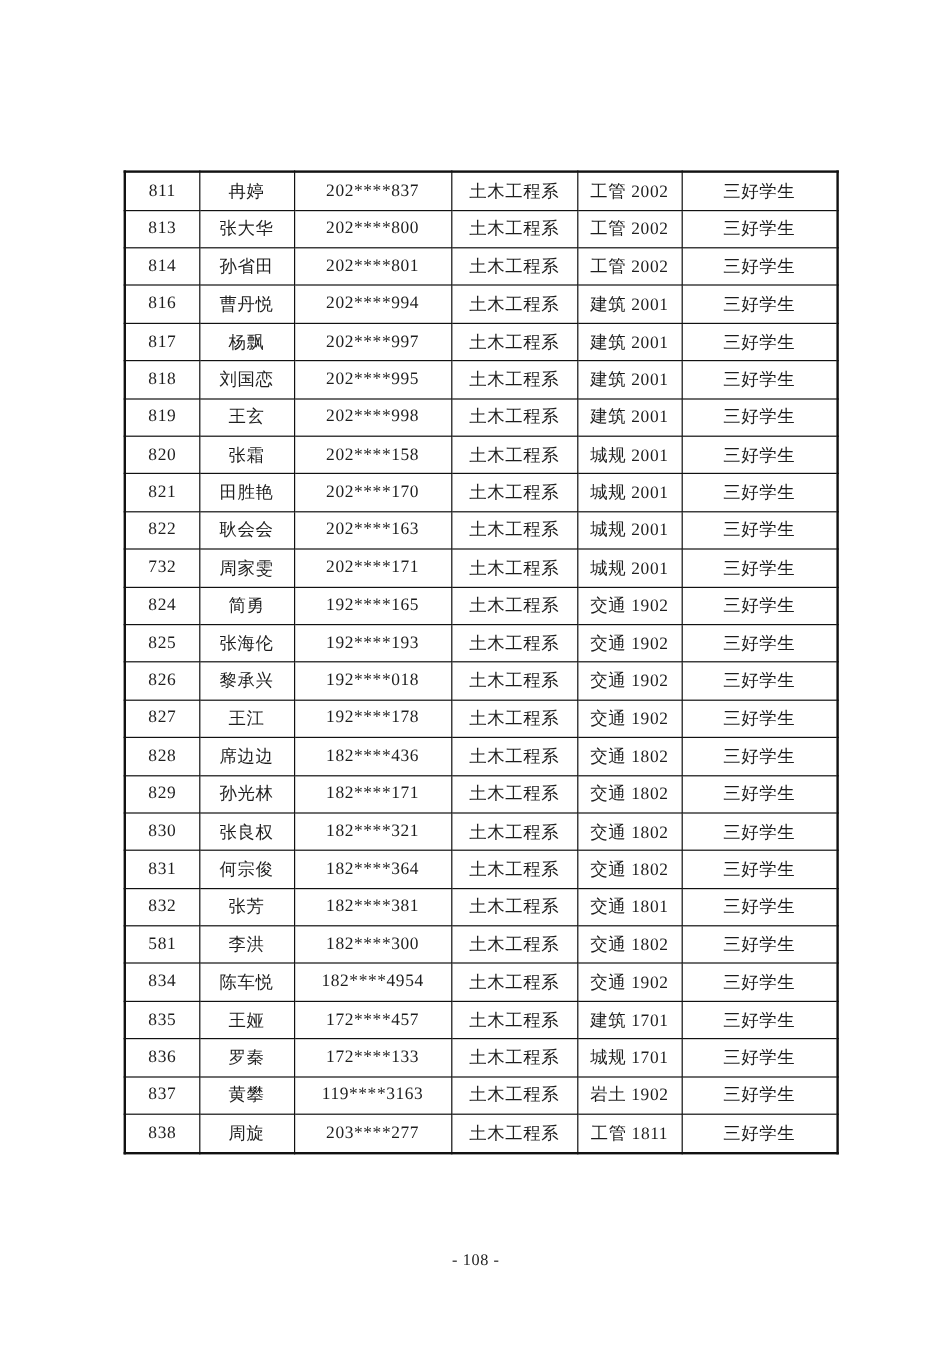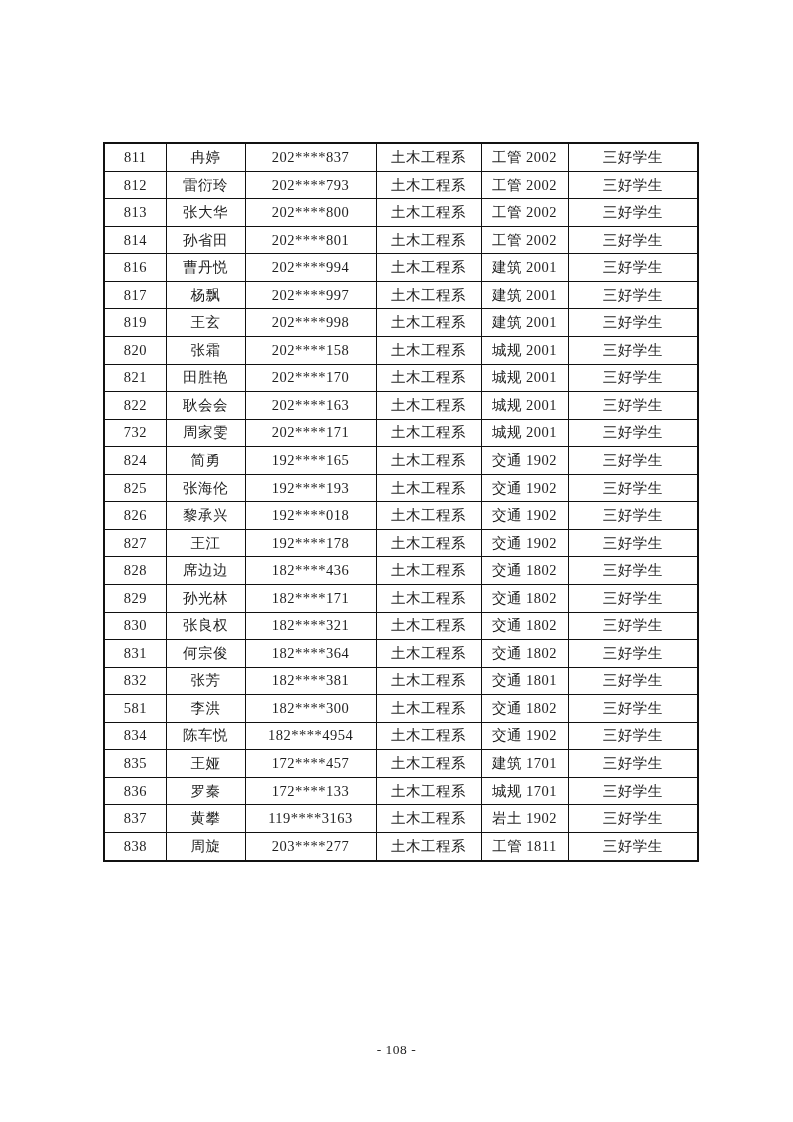--- a/index.html
+++ b/index.html
@@ -14,21 +14,21 @@
     background: #ffffff;
     font-family: "Liberation Serif", "DejaVu Serif", serif;
     color: #1e1e1e;
     overflow: hidden;
   }
   table.award-table {
     position: absolute;
     left: 103px;
     top: 142px;
     width: 594px;
-    height: 720px;
+    height: 820px;
     border-collapse: collapse;
     table-layout: fixed;
   }
   table.award-table, table.award-table td {
     border: 1px solid #111111;
   }
   table.award-table {
     border-width: 2px;
   }
   table.award-table td {
@@ -75,28 +75,20 @@
 
         <tr>
           <td>811</td>
           <td>冉婷</td>
           <td>202****837</td>
           <td>土木工程系</td>
           <td>工管 2002</td>
           <td>三好学生</td>
         </tr>
 
-        <tr>
-          <td>812</td>
-          <td>雷衍玲</td>
-          <td>202****793</td>
-          <td>土木工程系</td>
-          <td>工管 2002</td>
-          <td>三好学生</td>
-        </tr>
 
         <tr>
           <td>813</td>
           <td>张大华</td>
           <td>202****800</td>
           <td>土木工程系</td>
           <td>工管 2002</td>
           <td>三好学生</td>
         </tr>
 
@@ -121,20 +113,28 @@
 
         <tr>
           <td>817</td>
           <td>杨飘</td>
           <td>202****997</td>
           <td>土木工程系</td>
           <td>建筑 2001</td>
           <td>三好学生</td>
         </tr>
 
+        <tr>
+          <td>818</td>
+          <td>刘国恋</td>
+          <td>202****995</td>
+          <td>土木工程系</td>
+          <td>建筑 2001</td>
+          <td>三好学生</td>
+        </tr>
 
         <tr>
           <td>819</td>
           <td>王玄</td>
           <td>202****998</td>
           <td>土木工程系</td>
           <td>建筑 2001</td>
           <td>三好学生</td>
         </tr>
 

